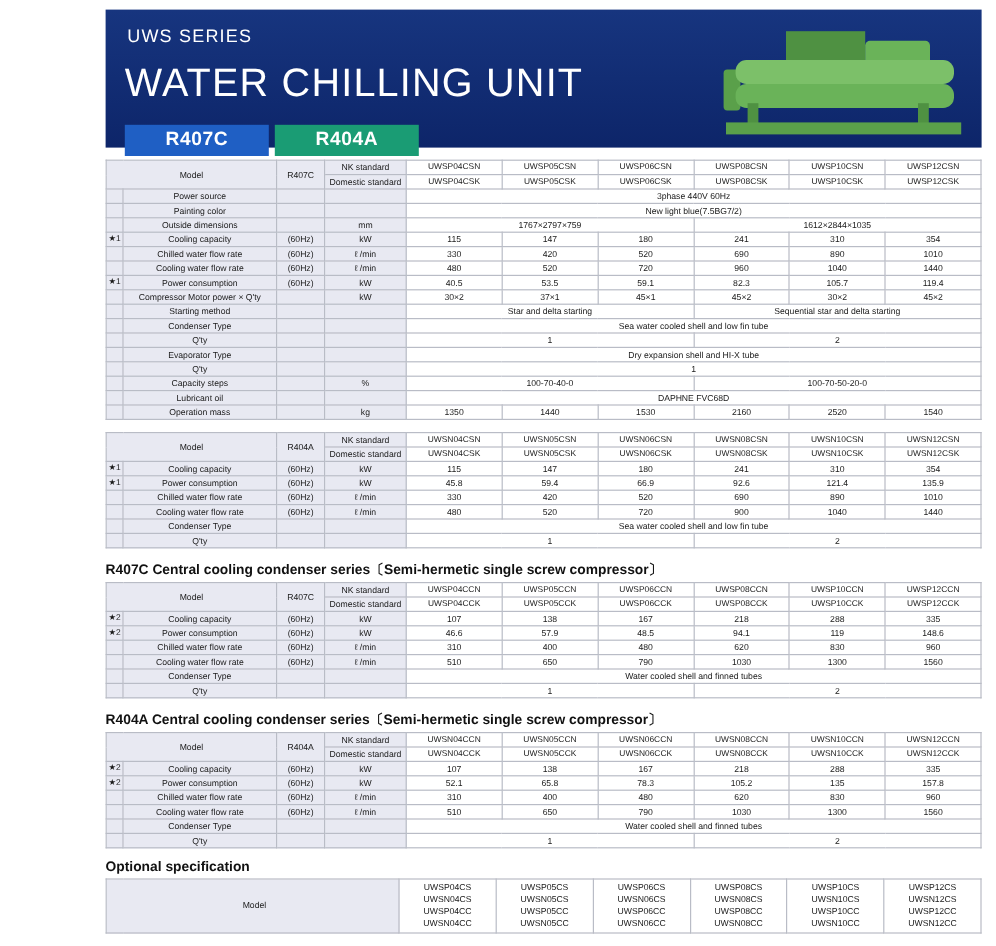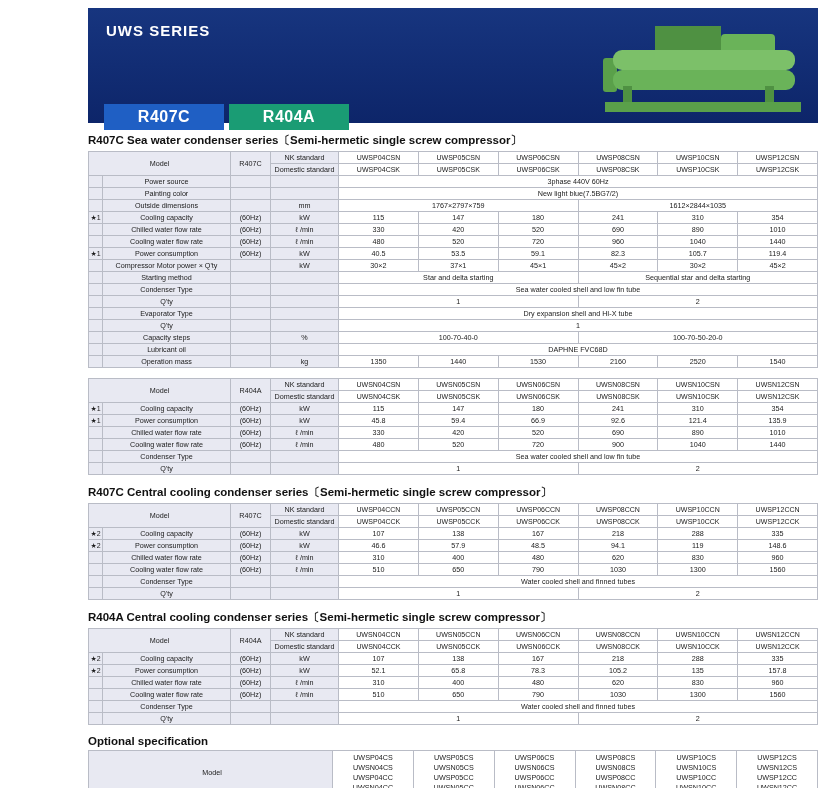--- a/index.html
+++ b/index.html
@@ -2,21 +2,21 @@
 <html><head>
 <meta charset="utf-8">
 <style>
   html,body{margin:0;padding:0;background:#ffffff;}
   body{width:830px;height:788px;font-family:"Liberation Sans",sans-serif;color:#111;}
   .page{position:relative;width:830px;height:788px;overflow:hidden;}
 
   
   .header{position:relative;margin:8px 12px 0 88px;height:115px;background:#0c2f7a;
           background:linear-gradient(180deg,#17357f 0%,#0d2569 100%);}
-  .hdr-series{position:absolute;left:18px;top:14px;color:#fff;font-size:15px;font-weight:bold;letter-spacing:1px;}
+  .hdr-series{position:absolute;left:18px;top:14px;color:#fff;font-size:15px;font-weight:normal;letter-spacing:1px;}
   .hdr-title{position:absolute;left:16px;top:42px;color:#fff;font-size:33px;letter-spacing:1px;font-weight:normal;}
   .hdr-tabs{position:absolute;left:16px;top:96px;display:flex;gap:5px;}
   .tab{width:120px;height:26px;line-height:26px;text-align:center;color:#fff;font-size:16px;font-weight:bold;letter-spacing:0.5px;}
   .tab.blue{background:#1f5fc4;}
   .tab.green{background:#1a9c74;}
   .hdr-unit{position:absolute;right:6px;top:16px;width:215px;height:115px;}
 
   
   .mach{position:absolute;}
   .mach.base{left:8px;top:78px;width:196px;height:10px;background:#5aa04a;}
@@ -49,39 +49,39 @@
   td.optlbl{background:#e8e9f2;text-align:left;padding-left:4px;}
   .optmodels{line-height:10.5px;padding:2px 0;}
 </style>
 </head>
 <body>
 
 <div class="page">
 
   <div class="header">
     <div class="hdr-series">UWS SERIES</div>
+    <div class="hdr-title">WATER CHILLING UNIT</div>
     <div class="hdr-tabs">
       <div class="tab blue">R407C</div>
       <div class="tab green">R404A</div>
     </div>
     <div class="hdr-unit">
       <div class="mach pipe"></div>
       <div class="mach box"></div>
       <div class="mach box2"></div>
       <div class="mach shellB"></div>
       <div class="mach shellA"></div>
       <div class="mach leg1"></div>
       <div class="mach leg2"></div>
       <div class="mach base"></div>
     </div>
   </div>
 
   <div id="sections-host">
       <div class="section">
-        <div class="sec-title">R407C Sea water condenser series〔Semi-hermetic single screw compressor〕</div>
         <table class="spec">
           <colgroup>
             <col style="width:14px">
             <col style="width:128px">
             <col style="width:40px">
             <col style="width:34px">
             <col style="width:34px">
             <col style="width:11.6%">
             <col style="width:11.6%">
             <col style="width:11.6%">

